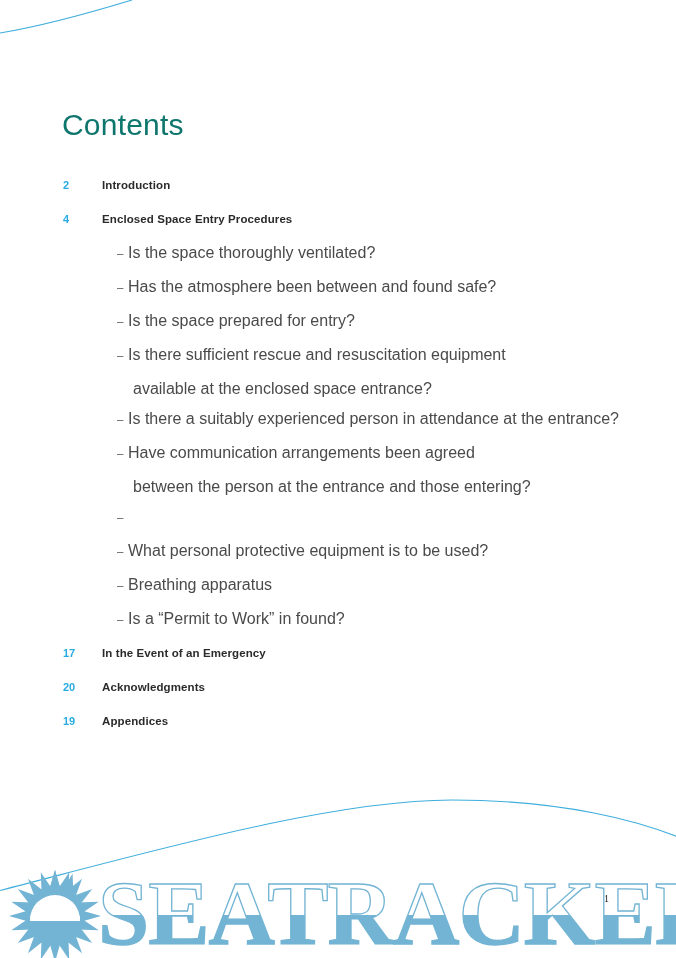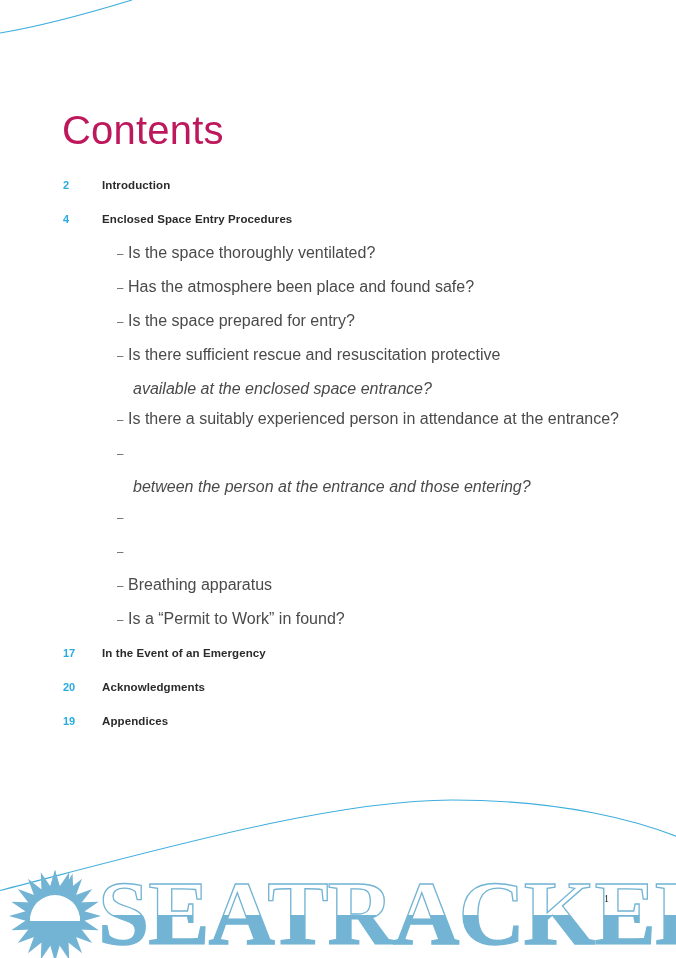--- a/index.html
+++ b/index.html
@@ -28,24 +28,24 @@
     width: 676px;
     height: 958px;
     pointer-events: none;
   }
 
   
   .page-title {
     position: absolute;
     left: 62px;
     top: 108px;
-    font-size: 40px;
+    font-size: 30px;
     font-weight: 400;
     letter-spacing: 0.2px;
-    color: #be185d;
+    color: #0f766e;
     line-height: 1.1;
   }
 
   
   .toc {
     position: absolute;
     left: 0;
     top: 178px;
     width: 676px;
   }
@@ -82,21 +82,20 @@
     position: relative;
     margin: 0;
     padding: 0;
   }
   .sub-row {
     position: relative;
     height: 34px;
   }
   .sub-row.cont {
     height: 30px;
-    font-style: italic;
   }
   .sub-dash {
     position: absolute;
     left: 117px;
     top: 0;
     font-size: 11.5px;
     color: #4A4A4A;
     line-height: 14px;
   }
   .sub-text {
@@ -159,66 +158,68 @@
       <div class="sub-item">
         <div class="sub-row">
           <span class="sub-dash">–</span>
           <span class="sub-text">Is the space thoroughly ventilated?</span>
         </div>
       </div>
 
       <div class="sub-item">
         <div class="sub-row">
           <span class="sub-dash">–</span>
-          <span class="sub-text">Has the atmosphere been place and found safe?</span>
+          <span class="sub-text">Has the atmosphere been between and found safe?</span>
         </div>
       </div>
 
       <div class="sub-item">
         <div class="sub-row">
           <span class="sub-dash">–</span>
           <span class="sub-text">Is the space prepared for entry?</span>
         </div>
       </div>
 
       <div class="sub-item">
         <div class="sub-row">
           <span class="sub-dash">–</span>
-          <span class="sub-text">Is there sufficient rescue and resuscitation protective</span>
+          <span class="sub-text">Is there sufficient rescue and resuscitation equipment</span>
         </div>
         <div class="sub-row cont">
           <span class="sub-text indent">available at the enclosed space entrance?</span>
         </div>
       </div>
 
       <div class="sub-item">
         <div class="sub-row">
           <span class="sub-dash">–</span>
           <span class="sub-text">Is there a suitably experienced person in attendance at the entrance?</span>
         </div>
       </div>
 
       <div class="sub-item">
         <div class="sub-row">
           <span class="sub-dash">–</span>
+          <span class="sub-text">Have communication arrangements been agreed</span>
         </div>
         <div class="sub-row cont">
           <span class="sub-text indent">between the person at the entrance and those entering?</span>
         </div>
       </div>
 
       <div class="sub-item">
         <div class="sub-row">
           <span class="sub-dash">–</span>
         </div>
       </div>
 
       <div class="sub-item">
         <div class="sub-row">
           <span class="sub-dash">–</span>
+          <span class="sub-text">What personal protective equipment is to be used?</span>
         </div>
       </div>
 
       <div class="sub-item">
         <div class="sub-row">
           <span class="sub-dash">–</span>
           <span class="sub-text">Breathing apparatus</span>
         </div>
       </div>
 

